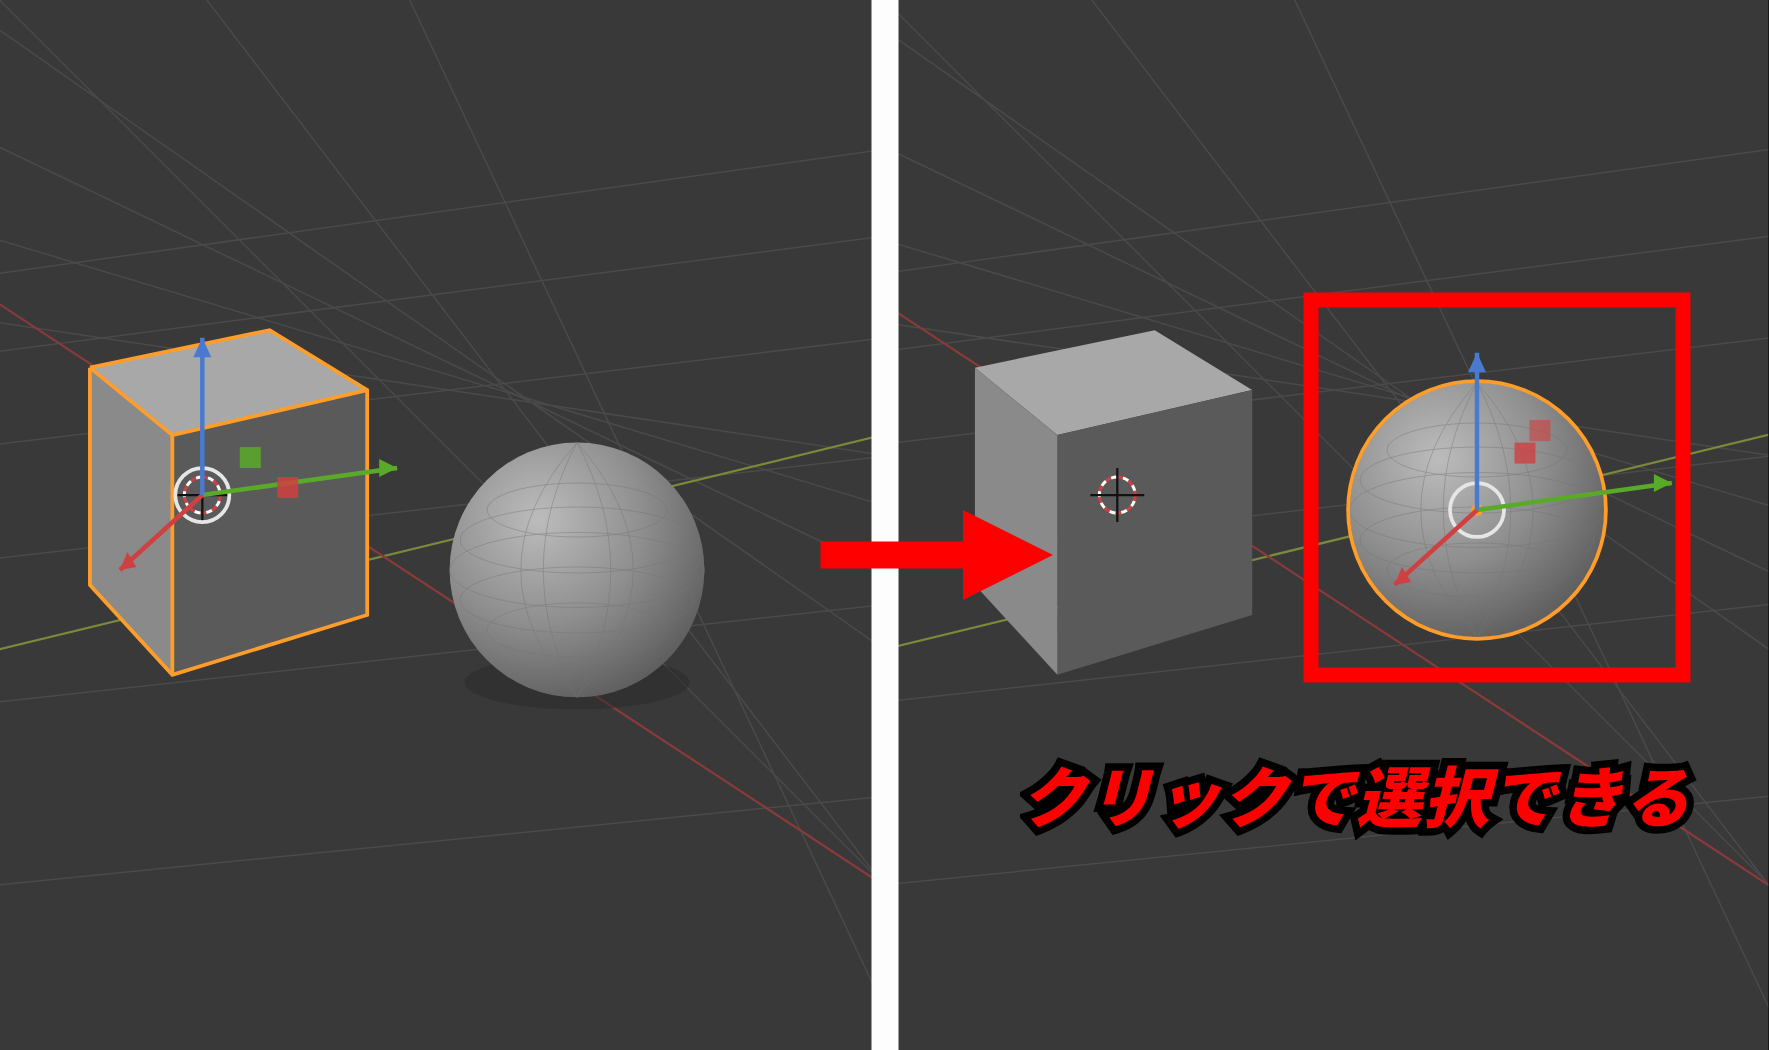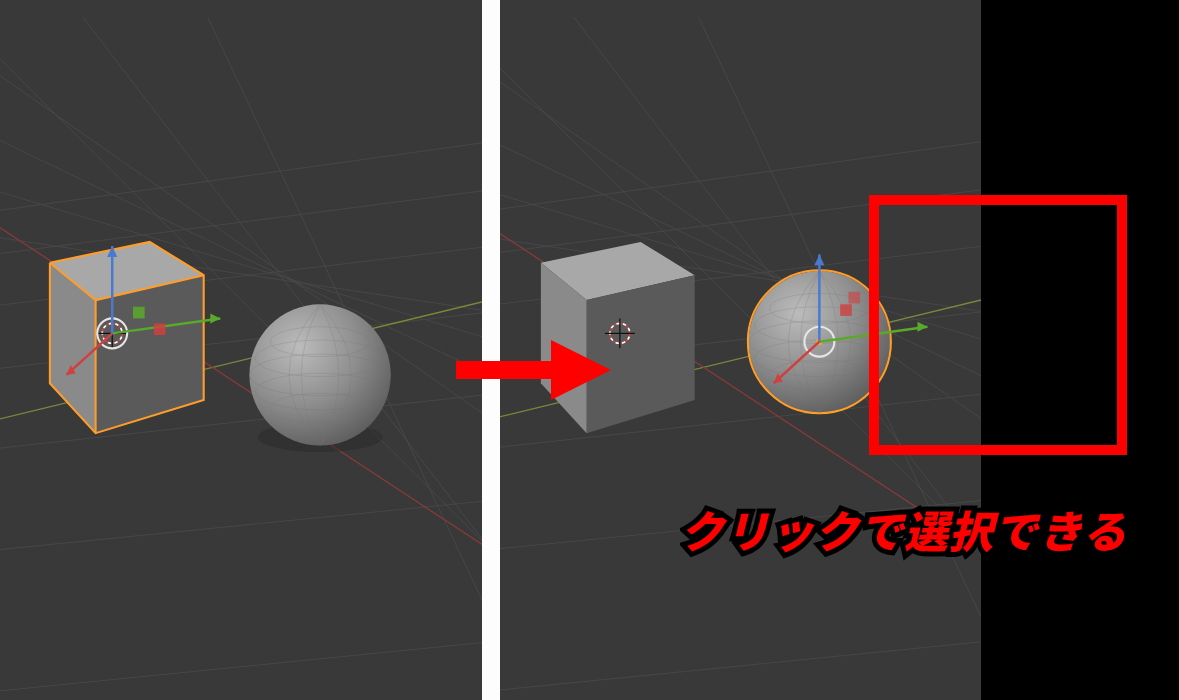--- a/index.html
+++ b/index.html
@@ -6,21 +6,21 @@
     margin: 0;
     padding: 0;
     width: 1179px;
     height: 700px;
     background: #000;
     overflow: hidden;
     font-family: "Hiragino Kaku Gothic ProN", "Noto Sans CJK JP", sans-serif;
   }
   .container {
     position: relative;
-    width: 981px;
+    width: 1179px;
     height: 700px;
     display: flex;
   }
   .panel {
     position: relative;
     width: 50%;
     height: 100%;
     background: #393939;
     overflow: hidden;
   }

